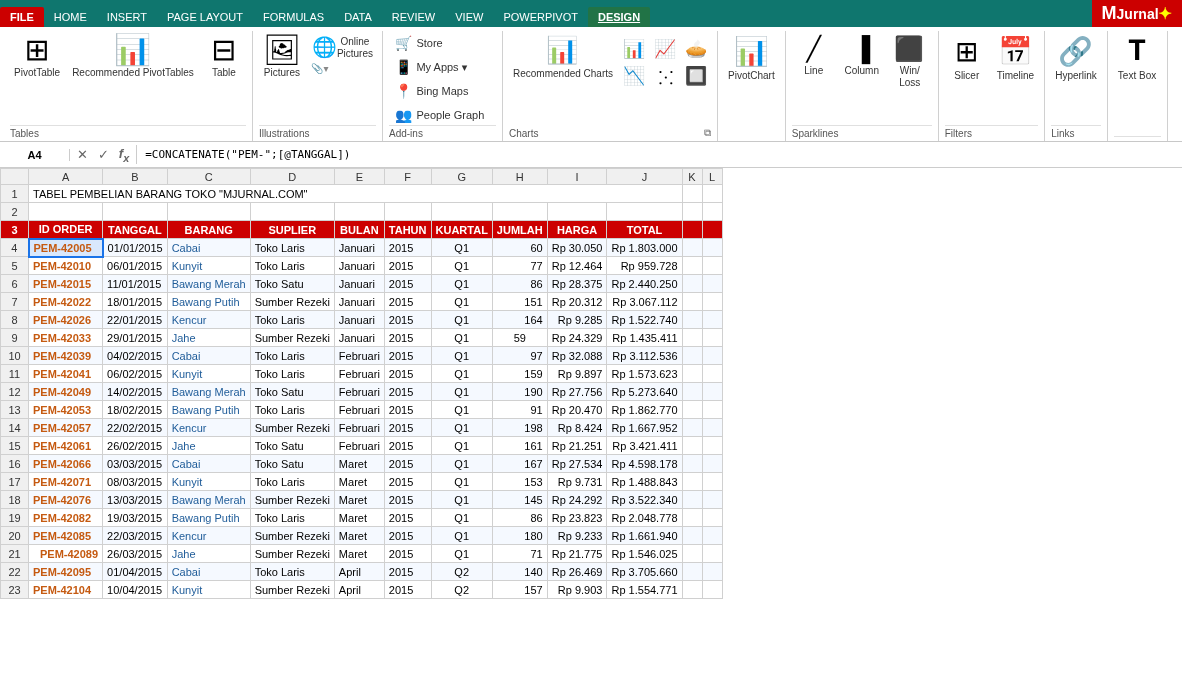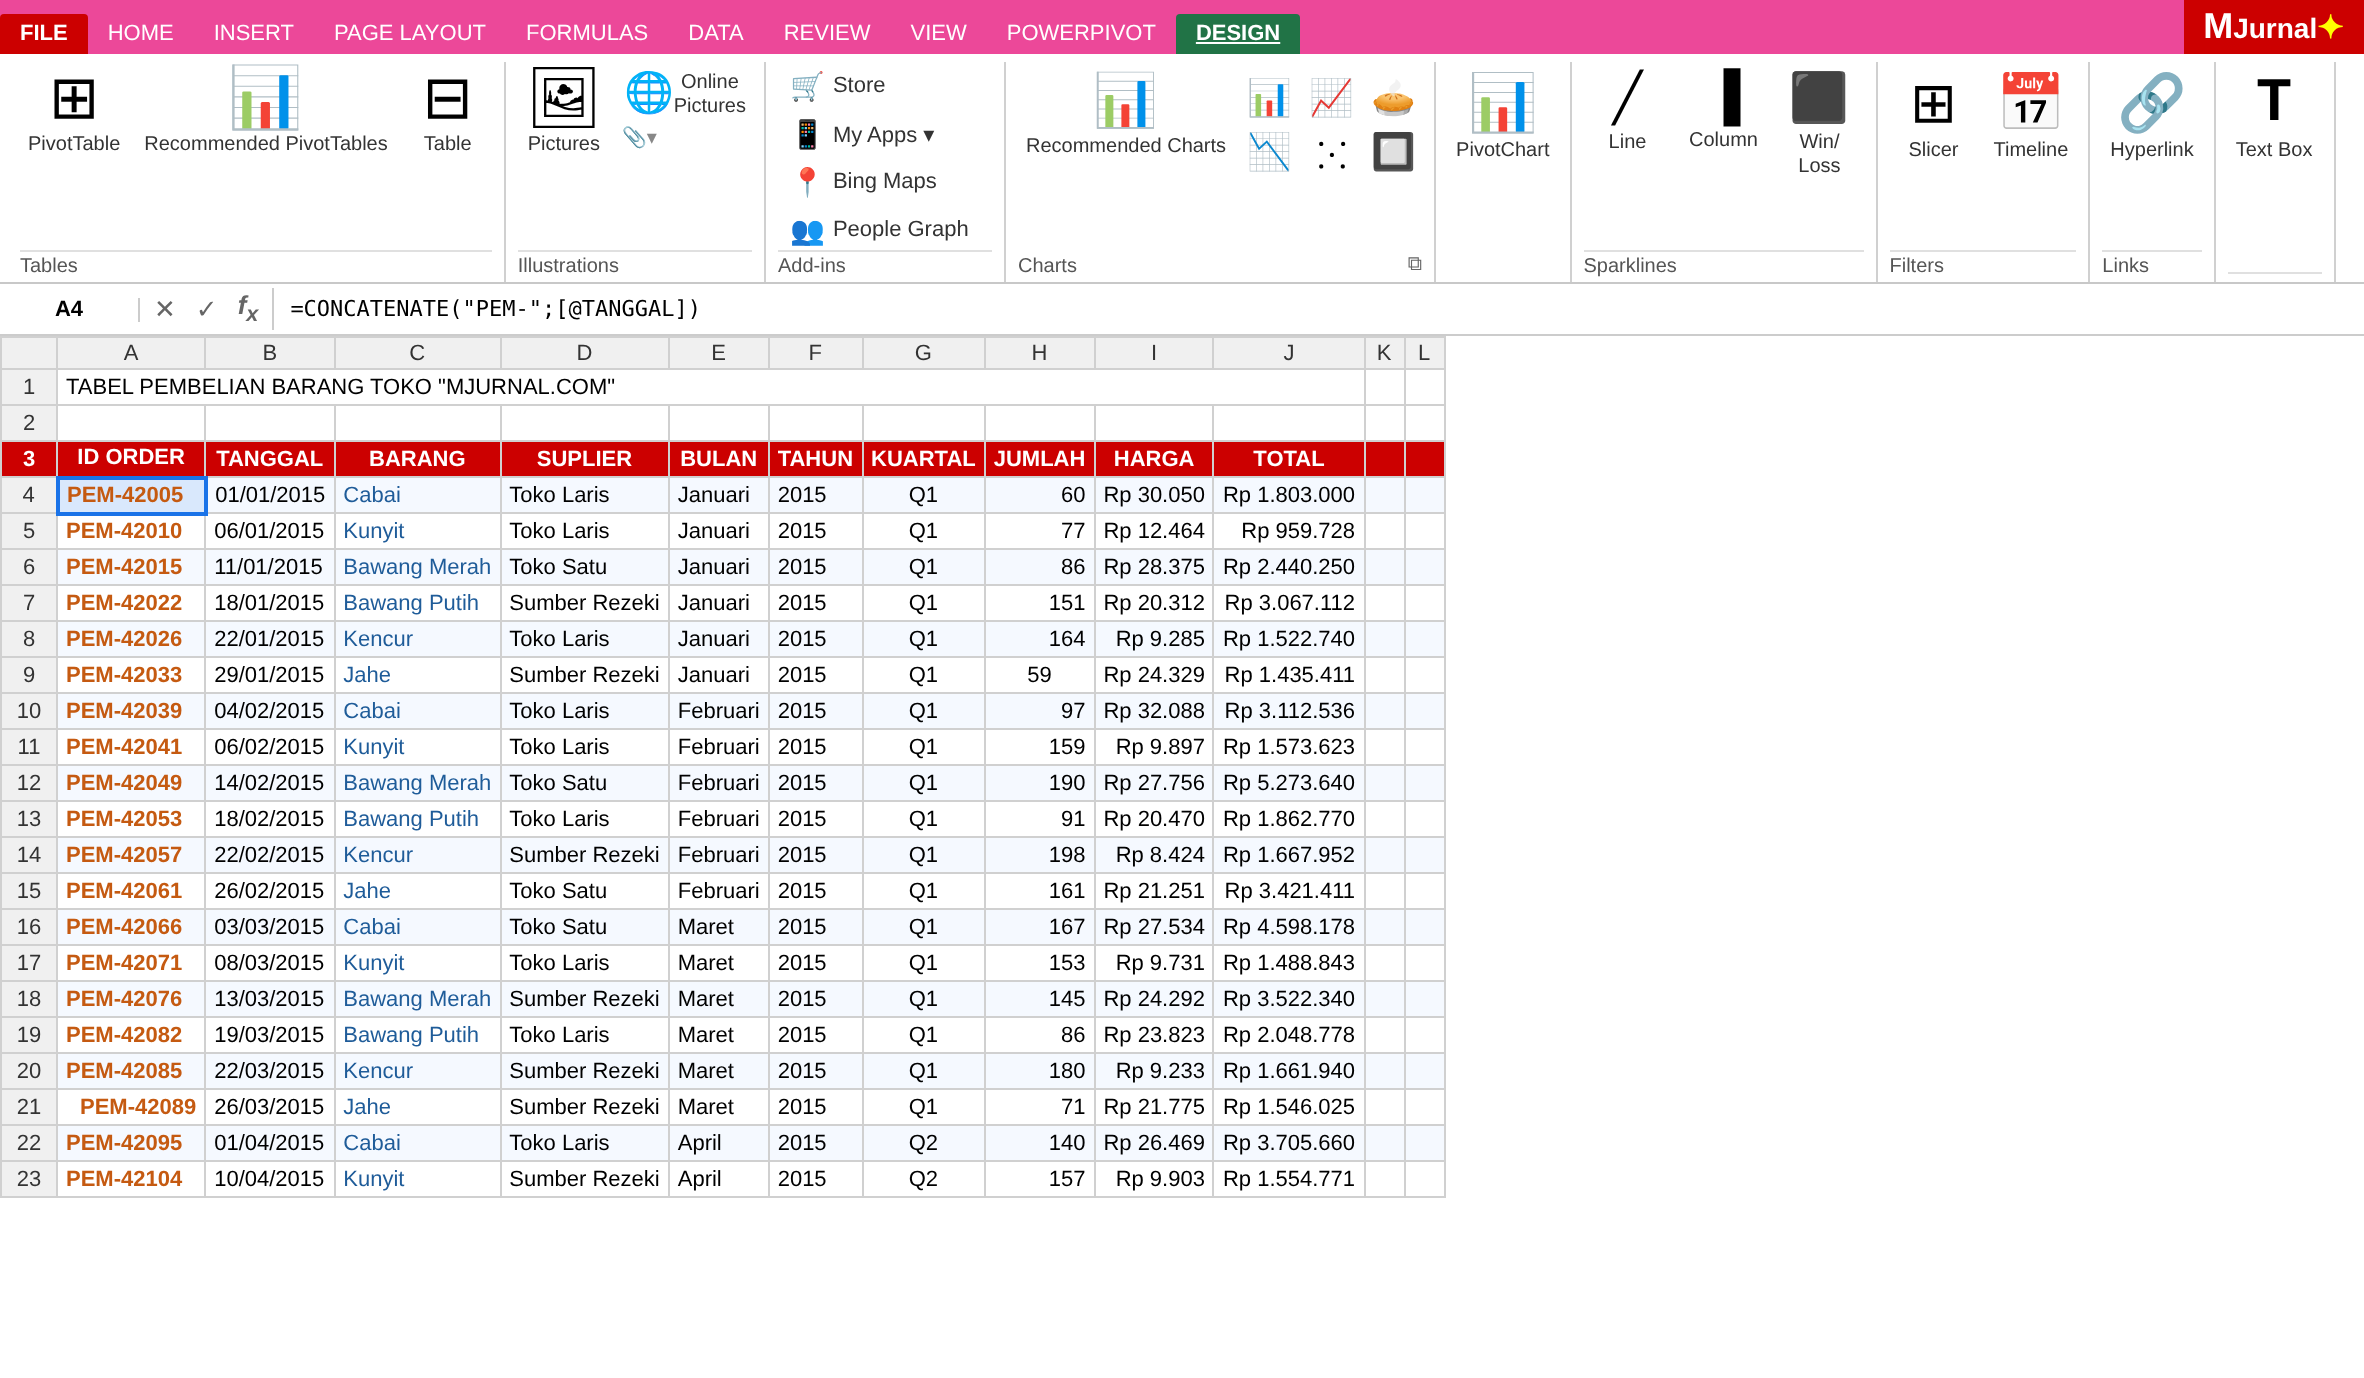--- a/index.html
+++ b/index.html
@@ -47,21 +47,21 @@
     .col-g { min-width: 55px; }
     .col-h { min-width: 50px; }
     .col-i { min-width: 70px; }
     .col-j { min-width: 80px; }
     .col-k { min-width: 20px; }
     .col-l { min-width: 20px; }
 
     .selected-cell { background: #d9e8fc !important; border: 2px solid #1a73e8 !important; }
     
     
-    .tab-row { display: flex; align-items: flex-end; background: #ec4899; }
+    .tab-row { display: flex; align-items: flex-end; background: #0f766e; }
     .tab-logo { background: #c00; color: white; font-weight: bold; font-size: 15px; padding: 3px 10px; margin-left: auto; display: flex; align-items: center; }
   </style>
 </head>
 <body>
 
 <div class="tab-row">
   <div class="ribbon-tab active" style="background:#c00;color:white;font-weight:bold;">FILE</div>
   <div class="ribbon-tab">HOME</div>
   <div class="ribbon-tab">INSERT</div>
   <div class="ribbon-tab">PAGE LAYOUT</div>

